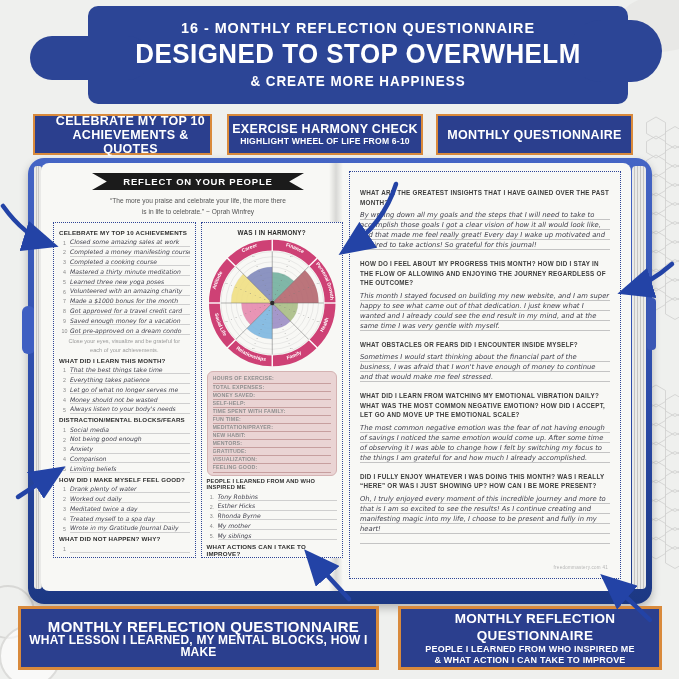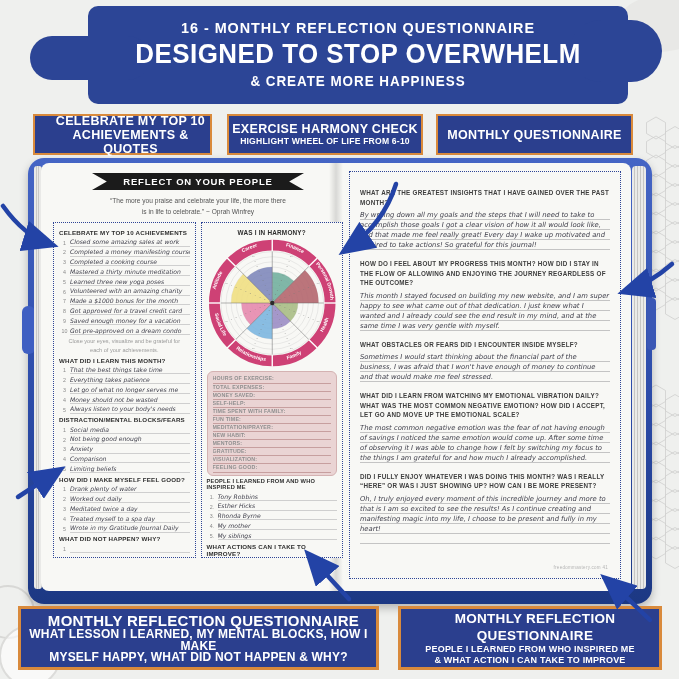--- a/index.html
+++ b/index.html
@@ -484,21 +484,20 @@
             <div class="q">DID I FULLY ENJOY WHATEVER I WAS DOING THIS MONTH? WAS I REALLY “HERE” OR WAS I JUST SHOWING UP? HOW CAN I BE MORE PRESENT?</div>
             <div class="a a-last">Oh, I truly enjoyed every moment of this incredible journey and more to that is I am so excited to see the results! As I continue creating and manifesting magic into my life, I choose to be present and fully in my heart!</div>
           </div>
       </div>
     </div>
   </div>
 
   <div class="callout co-bottom co4">
     <div class="co-btitle">MONTHLY REFLECTION QUESTIONNAIRE</div>
     <div class="co-bsub">WHAT LESSON I LEARNED, MY MENTAL BLOCKS, HOW I MAKE</div>
-    <div class="co-bsub">MYSELF HAPPY, WHAT DID NOT HAPPEN &amp; WHY?</div>
   </div>
   <div class="callout co-bottom co5">
     <div class="co-btitle">MONTHLY REFLECTION QUESTIONNAIRE</div>
     <div class="co-bsub">PEOPLE I LEARNED FROM WHO INSPIRED ME</div>
     <div class="co-bsub">&amp; WHAT ACTION I CAN TAKE TO IMPROVE</div>
   </div>
 
   <svg class="arrows" viewBox="0 0 679 679">
     <defs>
       <marker id="ah" markerWidth="8" markerHeight="7" refX="6" refY="3.5" orient="auto">

